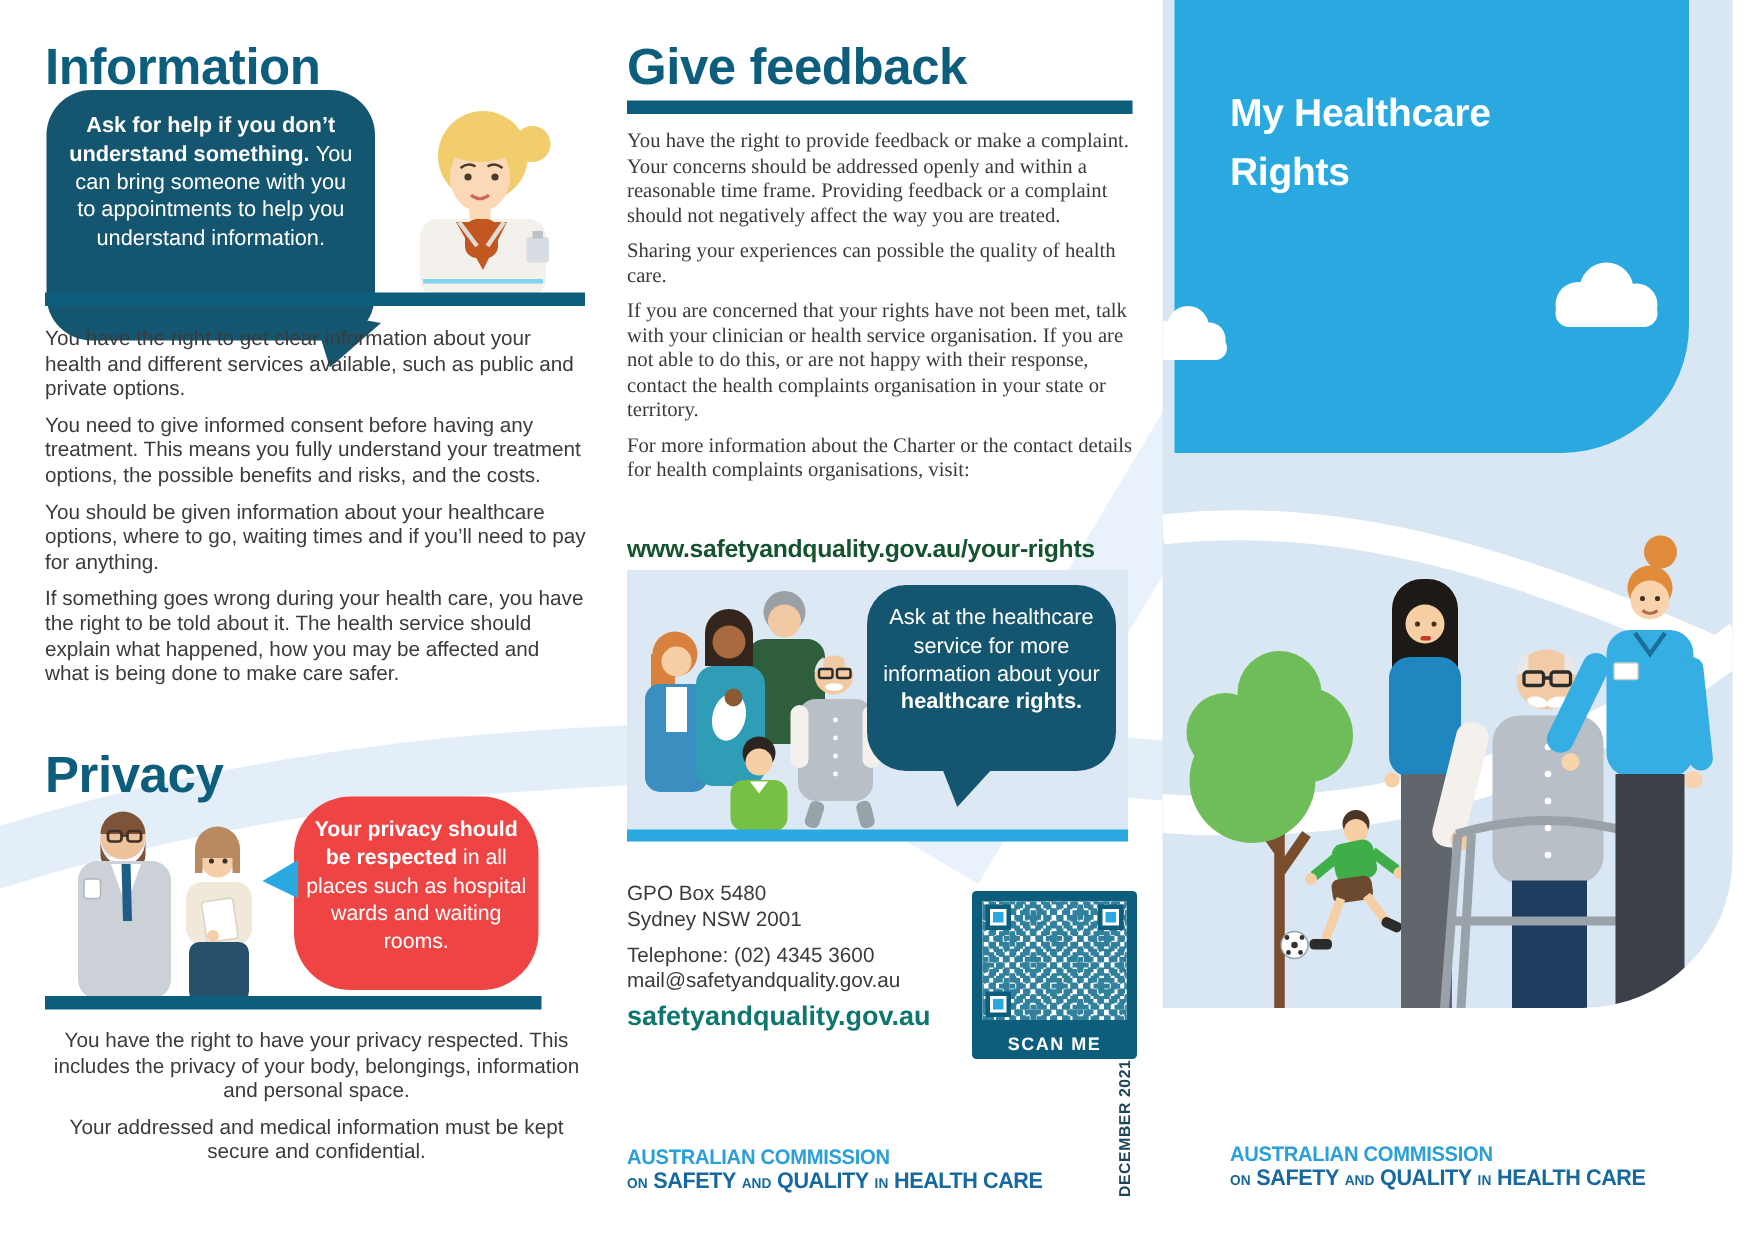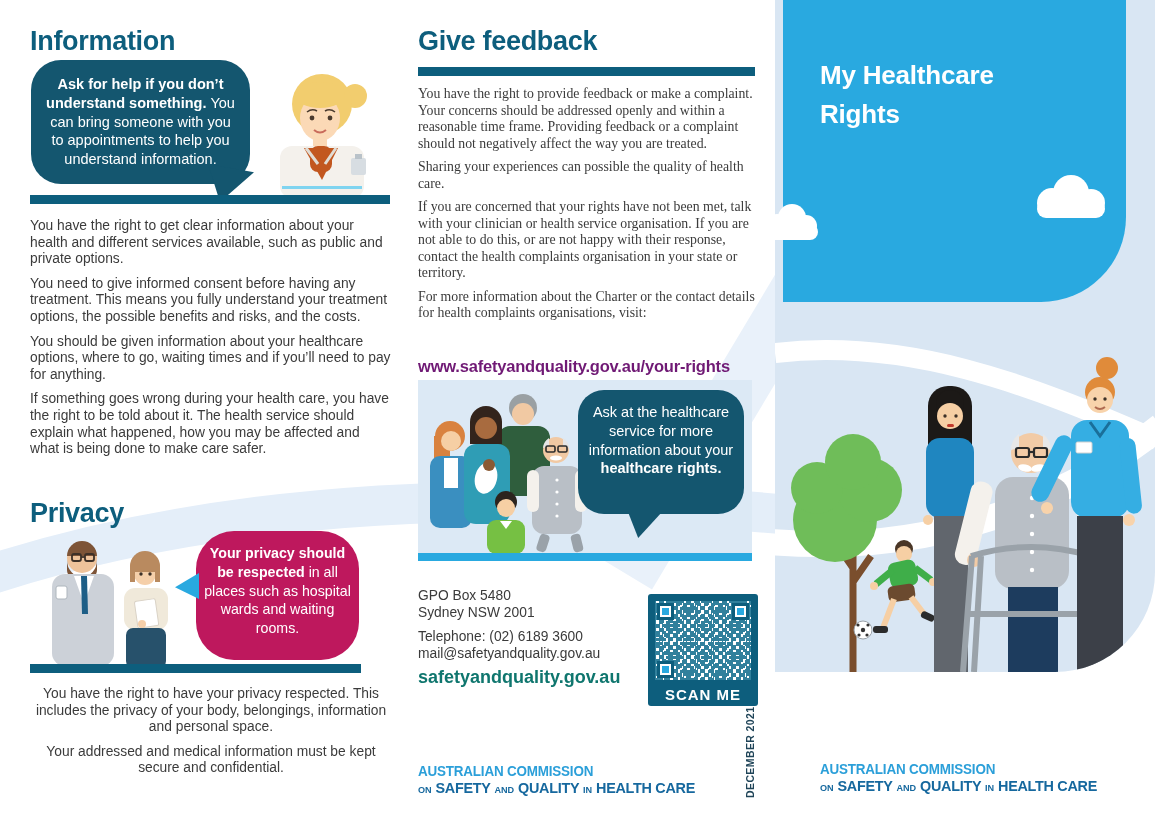--- a/index.html
+++ b/index.html
@@ -2,56 +2,56 @@
 <html><head>
 <meta charset="utf-8">
 <style>
   html,body{margin:0;padding:0;background:#fff;}
   .page{position:relative;width:1172px;height:832px;background:#ffffff;overflow:hidden;
         font-family:"Liberation Sans","DejaVu Sans",sans-serif;color:#3b3b3b;}
   svg{display:block;}
   .bg{position:absolute;left:0;top:0;}
 
   
-  .h1{position:absolute;font-size:27px;font-weight:bold;color:#0d5e7d;letter-spacing:-0.3px;}
+  .h1{position:absolute;font-size:34px;font-weight:bold;color:#0d5e7d;letter-spacing:-0.3px;}
 
   
   .para{position:absolute;font-size:13.8px;line-height:16.6px;color:#3b3b3b;}
   .para p{margin:0 0 8px 0;}
 
   .bar{position:absolute;height:9px;background:#0d5e7d;}
 
   
   .bubble{position:absolute;box-sizing:border-box;color:#fff;text-align:center;font-size:14.5px;line-height:18.8px;}
   .bubble .b{font-weight:bold;}
   .bubble-dark{background:#14566f;border-radius:30px;}
-  .bubble-cyan{background:#be185d;border-radius:38px;}
+  .bubble-cyan{background:#ef4444;border-radius:38px;}
   .tail{position:absolute;}
 
   
   .imgblock{position:absolute;left:418px;top:380px;width:334px;height:181px;background:#dce9f5;}
   .imgblock .cyanbar{position:absolute;left:0;bottom:0;width:100%;height:8px;background:#29a9e0;}
 
   
   .contact{position:absolute;left:418px;top:587px;font-size:13.8px;line-height:17.4px;color:#3b3b3b;}
   .contact .grp{margin-bottom:6px;}
   .weblink{font-weight:bold;color:#0f766e;font-size:18px;margin-top:4px;}
-  .biglink{position:absolute;left:418px;top:357px;font-size:16.5px;font-weight:bold;color:#701a75;letter-spacing:-0.2px;}
+  .biglink{position:absolute;left:418px;top:357px;font-size:16.5px;font-weight:bold;color:#14532d;letter-spacing:-0.2px;}
 
   
   .qr{position:absolute;left:648px;top:594px;width:110px;height:112px;background:#0d5e7d;border-radius:3px;}
   .qr-inner{position:absolute;left:7px;top:7px;width:96px;height:79px;background:
       repeating-conic-gradient(from 0deg,#31809c 0% 25%,rgba(0,0,0,0) 25% 50%) 0 0/9px 9px,
       repeating-conic-gradient(from 0deg,#31809c 0% 25%,rgba(0,0,0,0) 25% 50%) 4px 2px/7px 7px,
       repeating-linear-gradient(45deg,#ffffff 0 2px,rgba(255,255,255,0) 2px 5px),#ffffff;}
   .finder{position:absolute;width:17px;height:17px;background:#0d5e7d;}
   .finder::before{content:"";position:absolute;left:3px;top:3px;right:3px;bottom:3px;background:#fff;}
   .finder::after{content:"";position:absolute;left:5px;top:5px;right:5px;bottom:5px;background:#29a9e0;}
   .qr-label{position:absolute;left:0;right:0;bottom:3px;text-align:center;color:#fff;font-weight:bold;
-            font-size:15px;letter-spacing:1px;}
+            font-size:12px;letter-spacing:1px;}
 
   .datevert{position:absolute;left:744px;top:702px;height:96px;writing-mode:vertical-rl;transform:rotate(180deg);
             font-size:10.5px;font-weight:bold;color:#1f4458;letter-spacing:0.4px;}
 
   
   .logo{position:absolute;transform:scaleX(0.96);transform-origin:left top;white-space:nowrap;}
   .logo .l1{font-size:14px;font-weight:bold;color:#2b9fd9;letter-spacing:-0.2px;}
   .logo .l2{font-size:15px;font-weight:bold;color:#16689e;letter-spacing:-0.3px;margin-top:0px;}
   .logo .l2 span{margin-right:4px;}
   .logo .sm{font-size:9.5px;letter-spacing:0;}
@@ -68,21 +68,21 @@
 
 <div class="page">
 
   <svg class="bg" width="1172" height="832">
     <line x1="990" y1="-30" x2="628" y2="575" stroke="#e9f1fa" stroke-width="56"></line>
     <path d="M-20 578 Q 310 468 800 516" stroke="#e4eef9" stroke-width="40" fill="none"></path>
   </svg>
 
   <div class="h1" style="left:30px;top:26px;">Information</div>
 
-  <div class="bubble bubble-dark" style="left:31px;top:60px;width:219px;height:124px;padding:15px 12px;">
+  <div class="bubble bubble-dark" style="left:31px;top:60px;width:219px;height:167px;padding:15px 12px;">
     <span class="b">Ask for help if you don’t understand something. </span><span>You can bring someone with you to appointments to help you understand information.</span>
     <i class="tail" style="right:-4px;bottom:-18px;width:46px;height:38px;background:#14566f;
        clip-path:polygon(0 0,100% 22%,26% 100%);"></i>
   </div>
 
   <svg style="position:absolute;left:252px;top:68px;" width="140" height="130" viewBox="0 0 140 130">
     <circle cx="103" cy="28" r="12" fill="#f2cd6e"></circle>
     <circle cx="70" cy="36" r="30" fill="#f2cd6e"></circle>
     <ellipse cx="68" cy="50" rx="20" ry="23" fill="#fbd9b6"></ellipse>
     <ellipse cx="68" cy="27" rx="25" ry="13" fill="#f2cd6e"></ellipse>
@@ -200,21 +200,21 @@
     </div>
     <div class="cyanbar"></div>
   </div>
 
   <div class="contact">
     <div class="grp">
       <div>GPO Box 5480</div>
       <div>Sydney NSW 2001</div>
     </div>
     <div class="grp">
-      <div>Telephone: (02) 6189 3600</div>
+      <div>Telephone: (02) 4345 3600</div>
       <div>mail@safetyandquality.gov.au</div>
     </div>
     <div class="weblink">safetyandquality.gov.au</div>
   </div>
 
   <div class="qr">
     <div class="qr-inner">
       <div class="finder" style="left:2px;top:2px;"></div>
       <div class="finder" style="right:2px;top:2px;"></div>
       <div class="finder" style="left:2px;bottom:2px;"></div>

